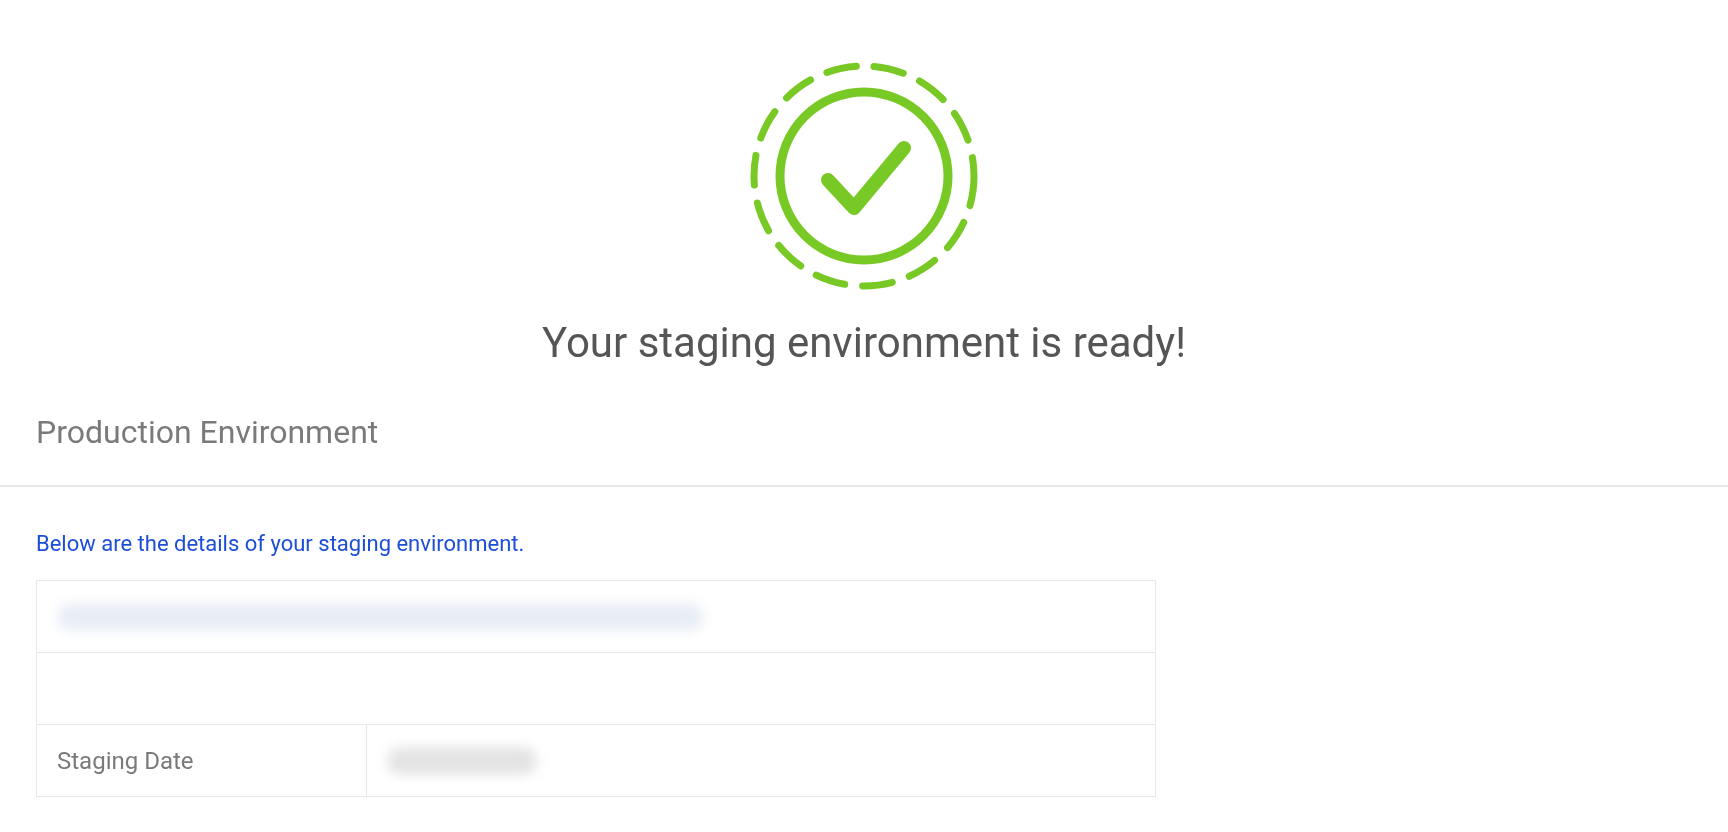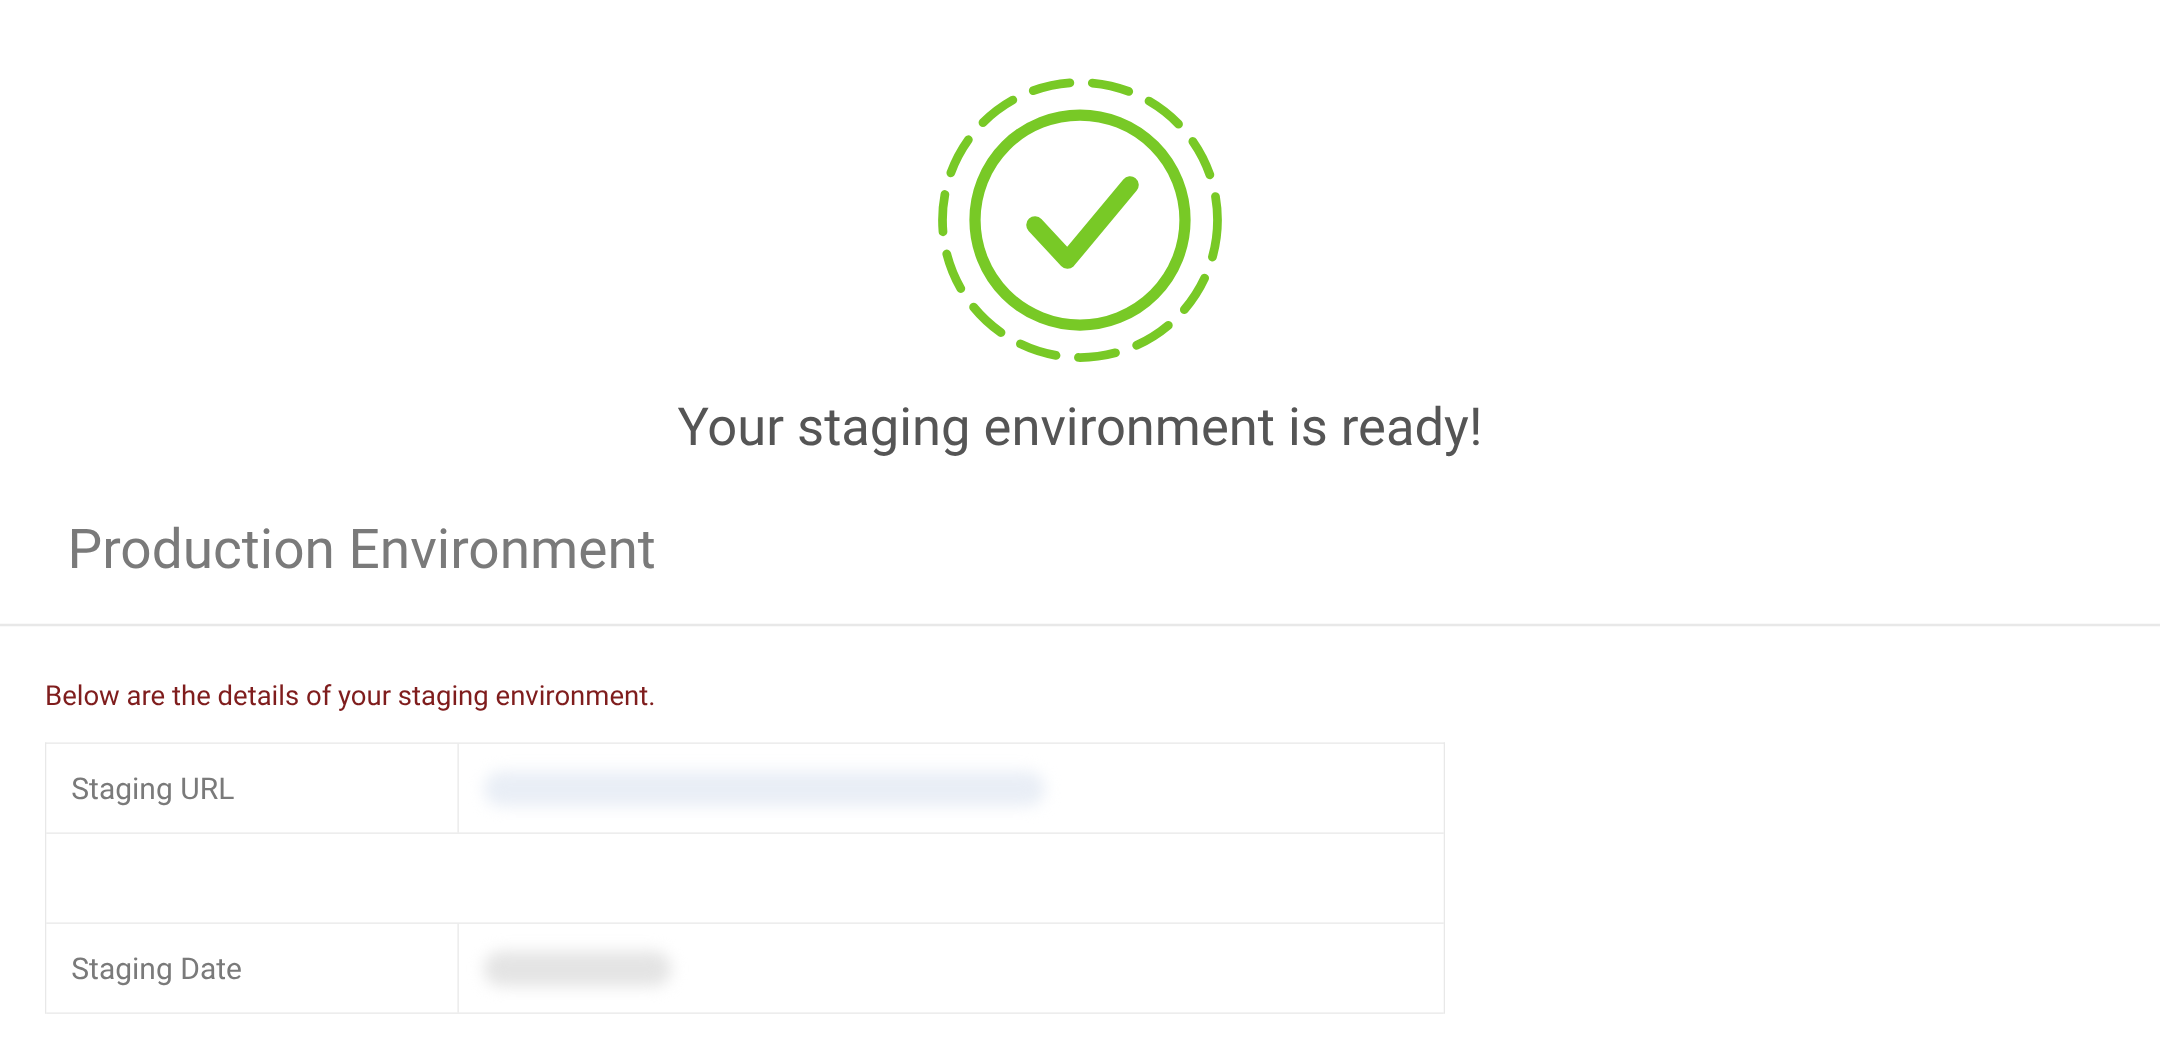--- a/index.html
+++ b/index.html
@@ -31,36 +31,35 @@
 
     .ready-heading {
       font-size: 42px;
       font-weight: 400;
       color: #555;
       margin-top: 18px;
       text-align: center;
     }
 
     .section-title {
-      font-size: 44px;
+      font-size: 32px;
       font-weight: 400;
       color: #7a7a7a;
       margin-top: 46px;
-      margin-left: 18px;
     }
 
     .divider {
       border: none;
       border-top: 2px solid #e8e8e8;
       margin: 34px -36px 0 -36px;
     }
 
     .details-text {
       font-size: 22px;
-      color: #7f1d1d;
+      color: #1d4ed8;
       margin-top: 44px;
     }
 
     .content-row {
       display: flex;
       align-items: flex-start;
       margin-top: 24px;
       gap: 40px;
     }
 
@@ -157,21 +156,20 @@
   <h2 class="section-title">Production Environment</h2>
 
   <hr class="divider">
 
   <p class="details-text">Below are the details of your staging environment.</p>
 
   <div class="content-row">
 
     <div class="details-table">
       <div class="row">
-        <div class="label-cell">Staging URL</div>
         <div class="value-cell">
           <span class="blurred-value"></span>
         </div>
       </div>
       <div class="row">
         <div class="value-cell"></div>
       </div>
       <div class="row">
         <div class="label-cell">Staging Date</div>
         <div class="value-cell">

